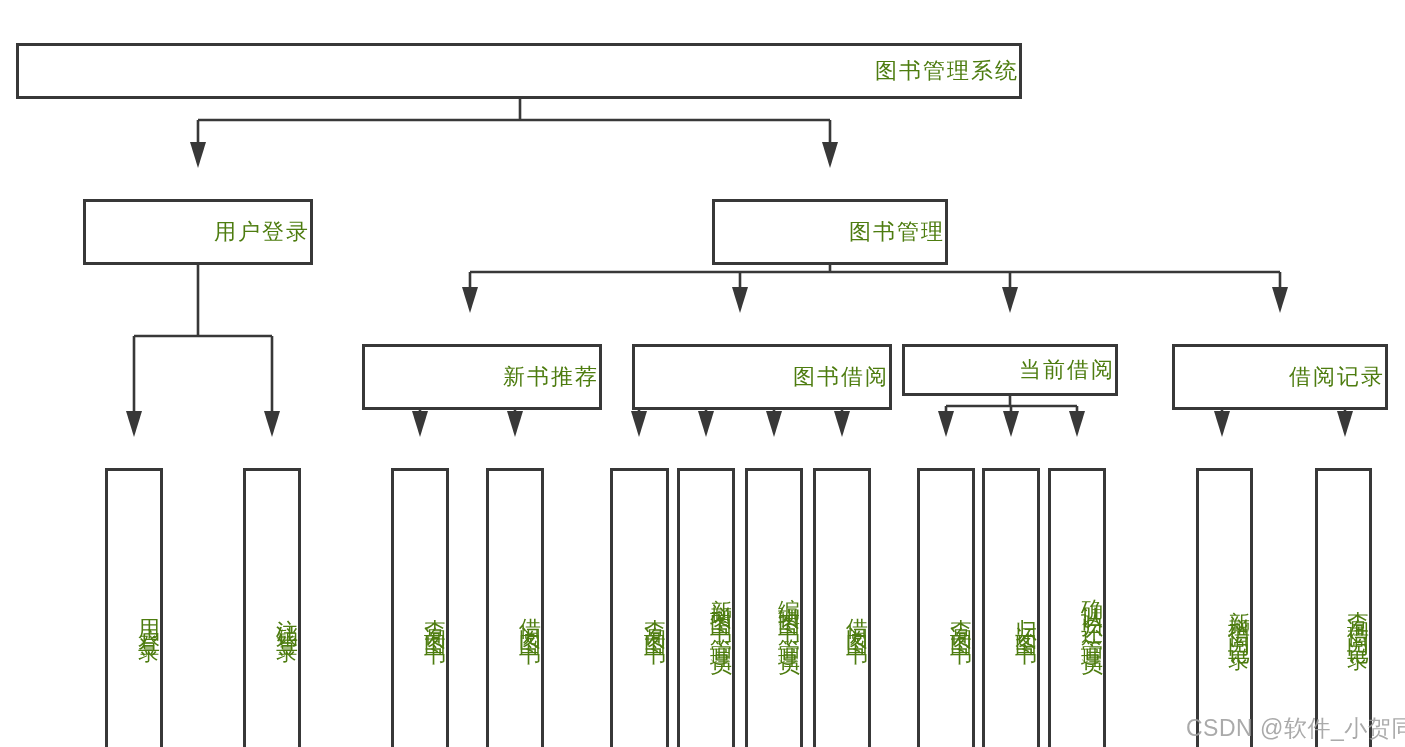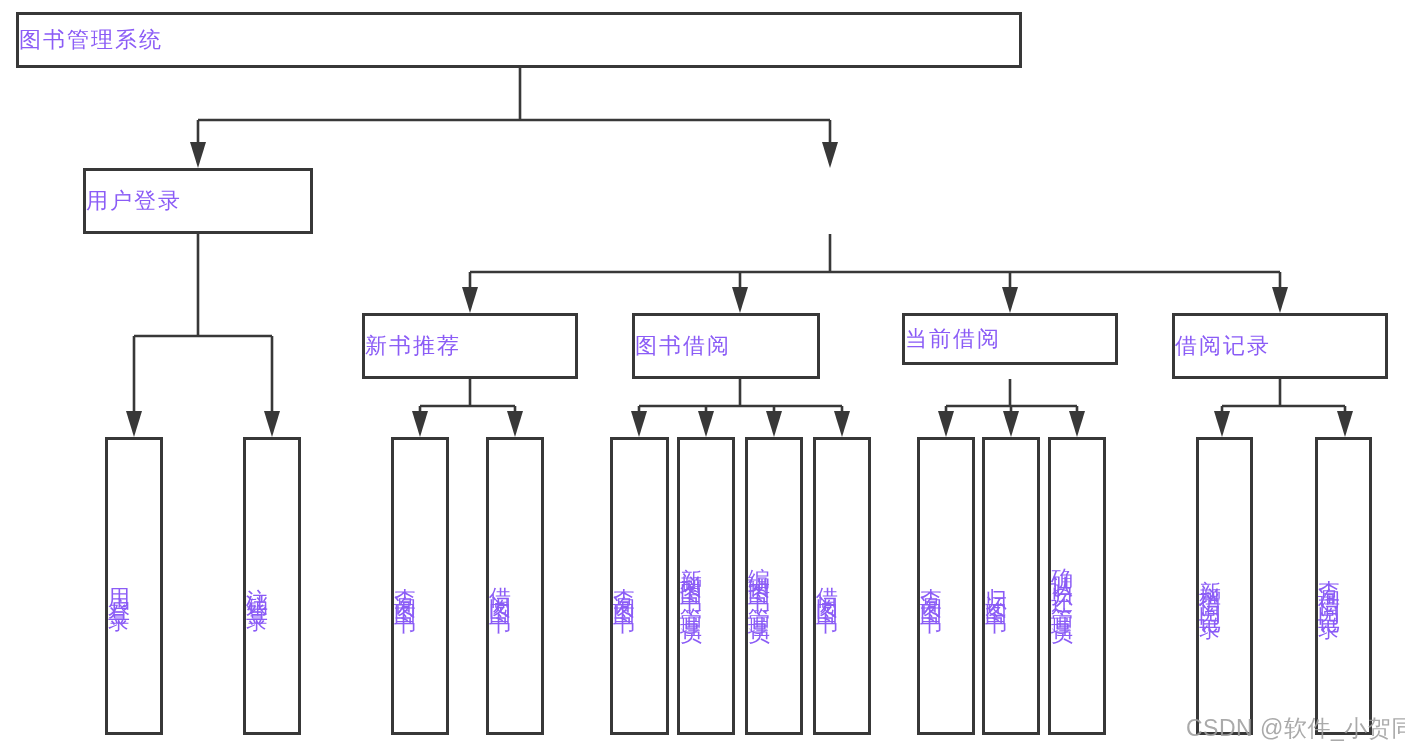--- a/index.html
+++ b/index.html
@@ -5,21 +5,21 @@
   html,body{margin:0;padding:0;background:#ffffff;}
   .canvas{
     position:relative;width:1405px;height:747px;background:#ffffff;
     font-family:"Liberation Sans",sans-serif;overflow:hidden;
   }
   .edges{position:absolute;left:0;top:0;z-index:1;}
   .edges path{stroke:#383838;stroke-width:2.6;fill:none;}
   .edges polygon{fill:#383838;stroke:none;}
   .node{
     position:absolute;box-sizing:border-box;border:3px solid #383838;background:#ffffff;
-    display:flex;align-items:center;justify-content:flex-start;color:#8b5cf6;z-index:2;
+    display:flex;align-items:center;justify-content:flex-end;color:#4d7c0f;z-index:2;margin-top:31px;
   }
   .node.h span{font-size:22px;letter-spacing:2px;white-space:nowrap;}
   .node.v span{
     writing-mode:vertical-rl;text-orientation:mixed;
     font-size:22px;letter-spacing:8px;line-height:1.0;white-space:nowrap;
   }
   .watermark{
     position:absolute;left:1186px;top:713px;z-index:6;
     font-size:23px;color:rgba(158,158,158,0.88);letter-spacing:0.5px;white-space:nowrap;
   }
@@ -65,25 +65,28 @@
     <polygon points="1337,411 1353,411 1345,437"></polygon>
   </svg>
 
   <div class="node h" style="left:16px;top:12px;width:1006px;height:56px">
     <span>图书管理系统</span>
   </div>
 
   <div class="node h" style="left:83px;top:168px;width:230px;height:66px">
     <span>用户登录</span>
   </div>
+  <div class="node h" style="left:712px;top:168px;width:236px;height:66px">
+    <span>图书管理</span>
+  </div>
 
-  <div class="node h" style="left:362px;top:313px;width:216px;height:66px">
+  <div class="node h" style="left:362px;top:313px;width:240px;height:66px">
     <span>新书推荐</span>
   </div>
-  <div class="node h" style="left:632px;top:313px;width:188px;height:66px">
+  <div class="node h" style="left:632px;top:313px;width:260px;height:66px">
     <span>图书借阅</span>
   </div>
   <div class="node h" style="left:902px;top:313px;width:216px;height:52px">
     <span>当前借阅</span>
   </div>
   <div class="node h" style="left:1172px;top:313px;width:216px;height:66px">
     <span>借阅记录</span>
   </div>
 
   <div class="node v" style="left:105px;top:437px;width:58px;height:298px">

